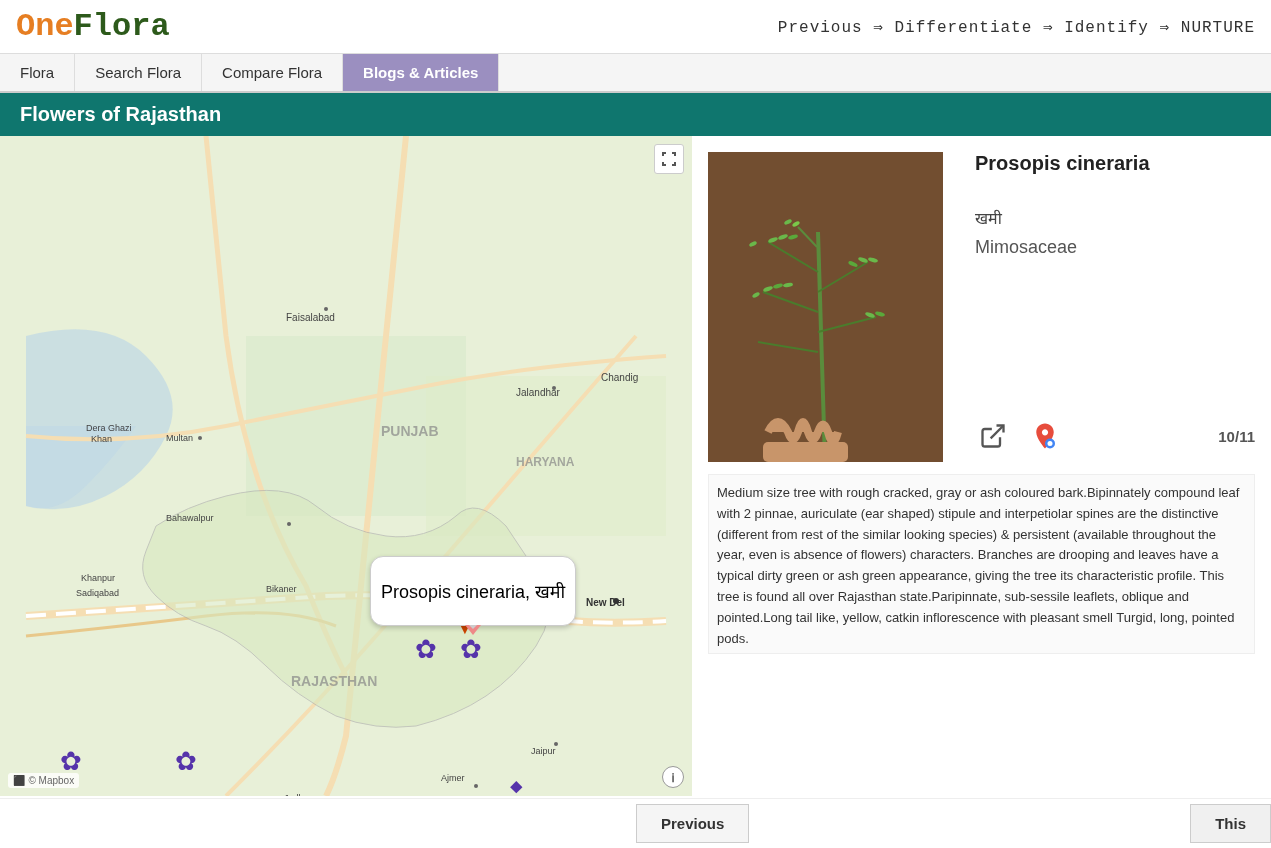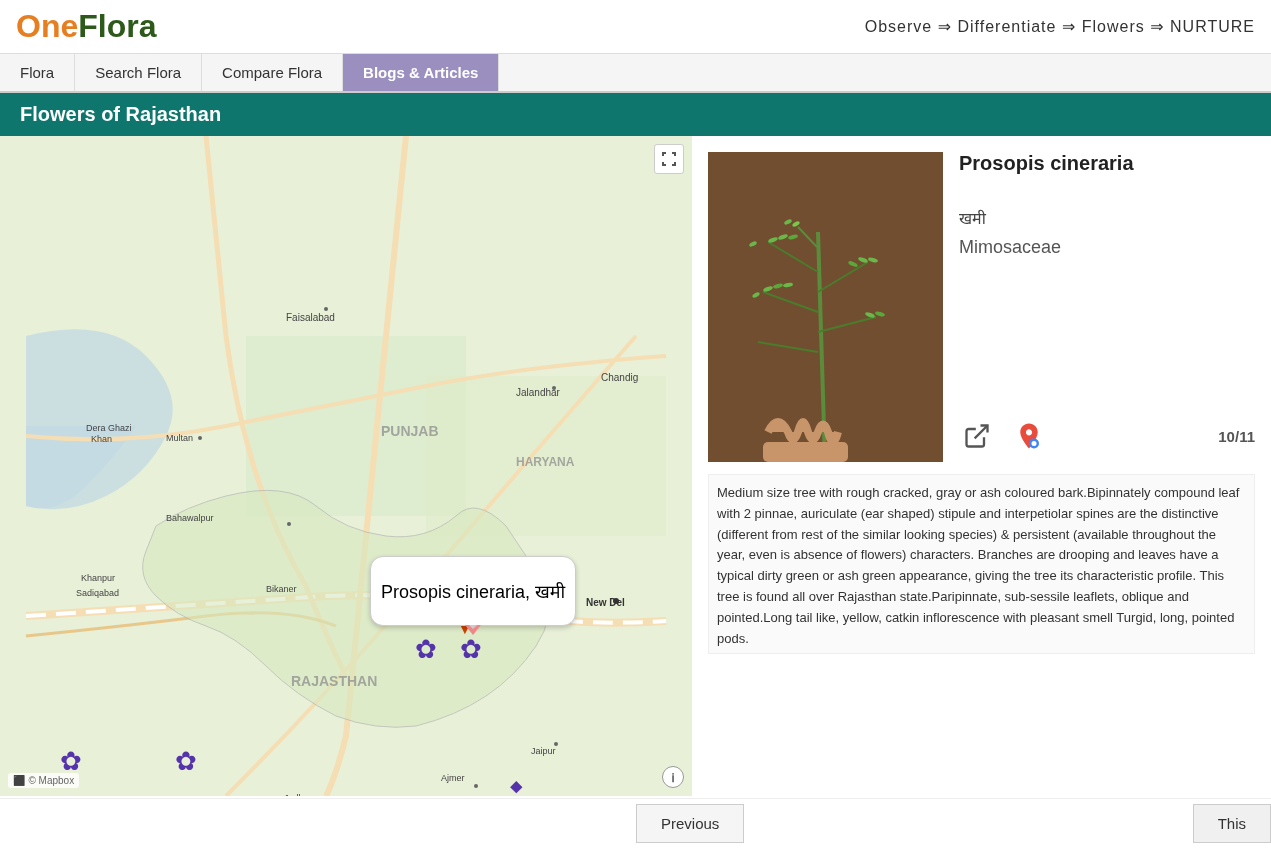--- a/index.html
+++ b/index.html
@@ -5,20 +5,21 @@
     * { margin: 0; padding: 0; box-sizing: border-box; }
     body { font-family: Arial, sans-serif; background: #fff; width: 1271px; min-height: 848px; overflow-x: hidden; }
 
     
     #header {
       display: flex;
       align-items: center;
       justify-content: space-between;
       padding: 8px 16px;
       border-bottom: 1px solid #ddd;
+      font-family: Liberation Mono, monospace;
     }
     #logo-area { display: flex; align-items: baseline; }
     #logo-one { color: #e67e22; font-size: 32px; font-weight: bold; }
     #logo-flora { color: #2d5a1b; font-size: 32px; font-weight: bold; }
     #tagline { font-size: 16px; color: #333; letter-spacing: 1px; }
 
     
     #nav {
       display: flex;
       border-bottom: 2px solid #ccc;
@@ -167,21 +168,21 @@
       padding: 16px;
       display: flex;
       flex-direction: column;
       gap: 12px;
       overflow-y: auto;
     }
 
     
     #plant-info-top {
       display: flex;
-      gap: 16px;
+      gap: 32px;
       align-items: flex-start;
     }
 
     
     #plant-img-sim {
       width: 235px;
       height: 310px;
       background: linear-gradient(135deg, #8B4513 0%, #654321 30%, #2d5a1b 40%, #3a7a2a 60%, #1a4a10 80%, #8B4513 100%);
       flex-shrink: 0;
       border-radius: 2px;
@@ -266,20 +267,21 @@
       border-top: 1px solid #eee;
     }
 
     .nav-btn {
       padding: 10px 24px;
       font-size: 15px;
       border: 1px solid #ccc;
       background: #f5f5f5;
       cursor: pointer;
       color: #333;
+      font-weight: bold;
     }
 
     #prev-btn {
       position: absolute;
       left: 636px;
     }
 
     #next-btn {
       position: absolute;
       right: 0;
@@ -287,21 +289,21 @@
     }
   </style>
 </head>
 <body>
 
 <div id="header">
   <div id="logo-area">
     <span id="logo-one">One</span>
     <span id="logo-flora">Flora</span>
   </div>
-  <div id="tagline">Observe  ⇒  Differentiate  ⇒  Flowers  ⇒  NURTURE</div>
+  <div id="tagline">Previous  ⇒  Differentiate  ⇒  Identify  ⇒  NURTURE</div>
 </div>
 
 <nav id="nav">
   <a class="nav-item">Flora</a>
   <a class="nav-item">Search Flora</a>
   <a class="nav-item">Compare Flora</a>
   <a class="nav-item active">Blogs &amp; Articles</a>
 </nav>
 
 <div id="section-title">Flowers of Rajasthan</div>

